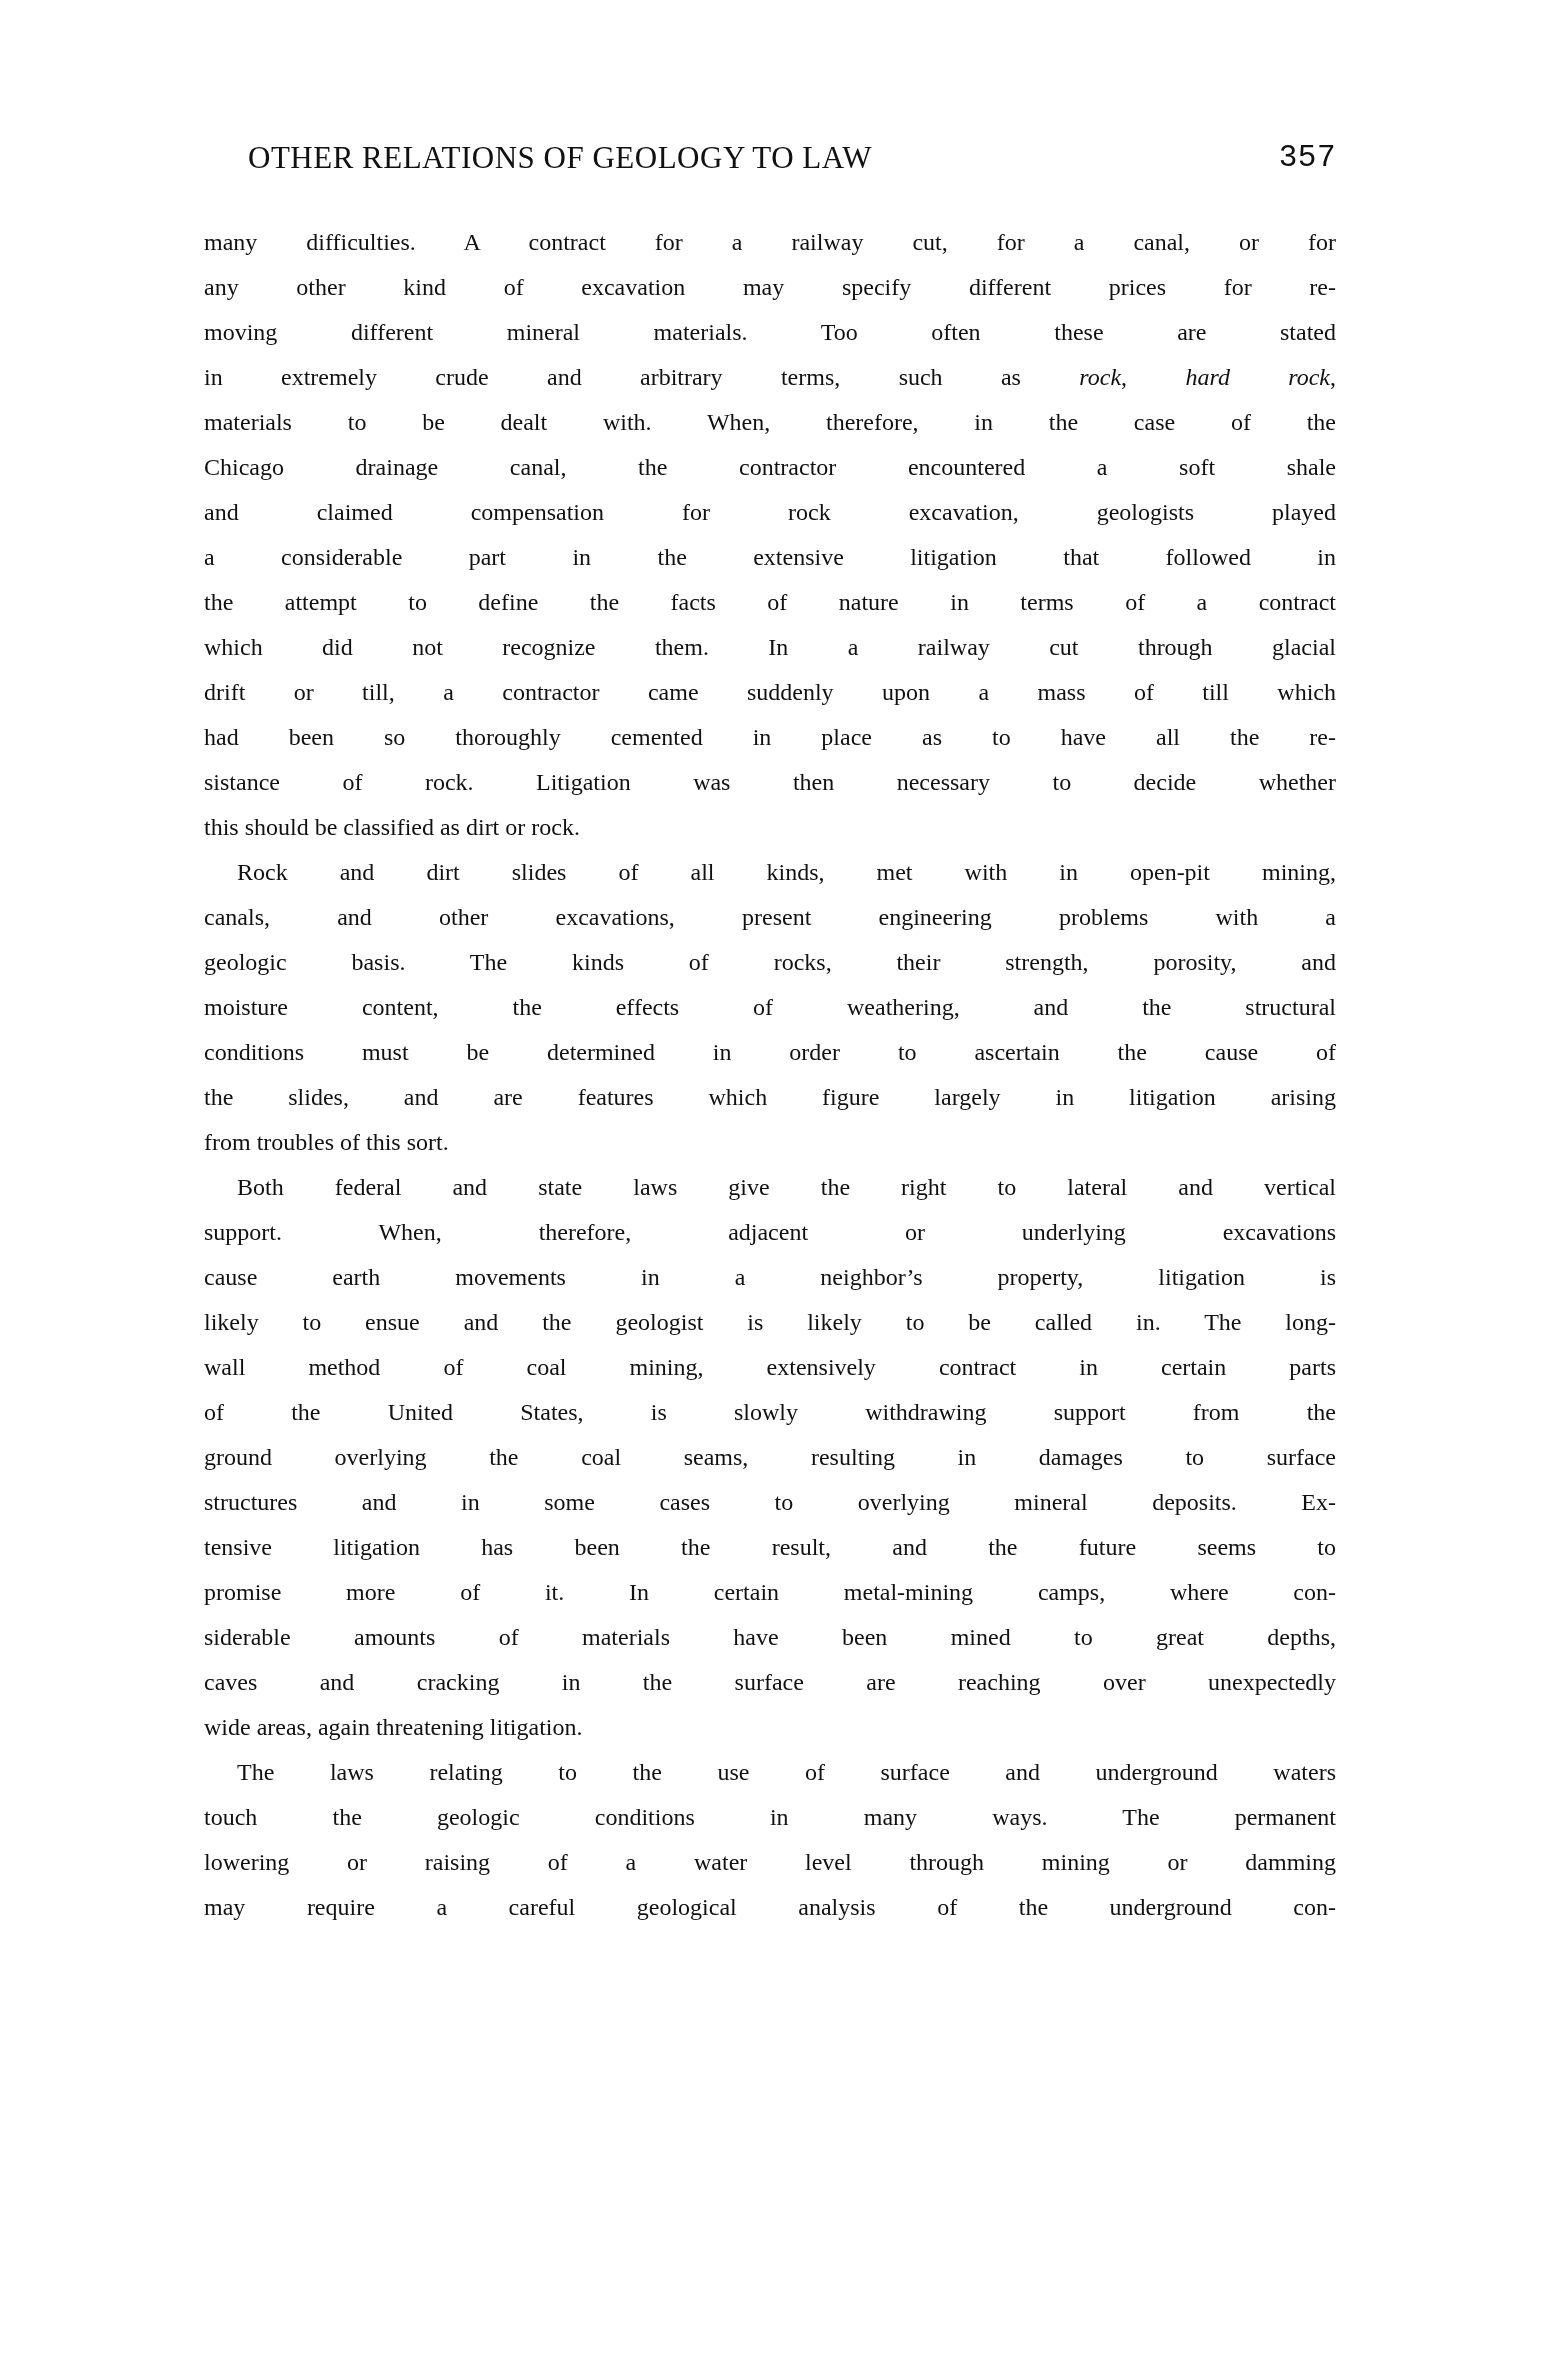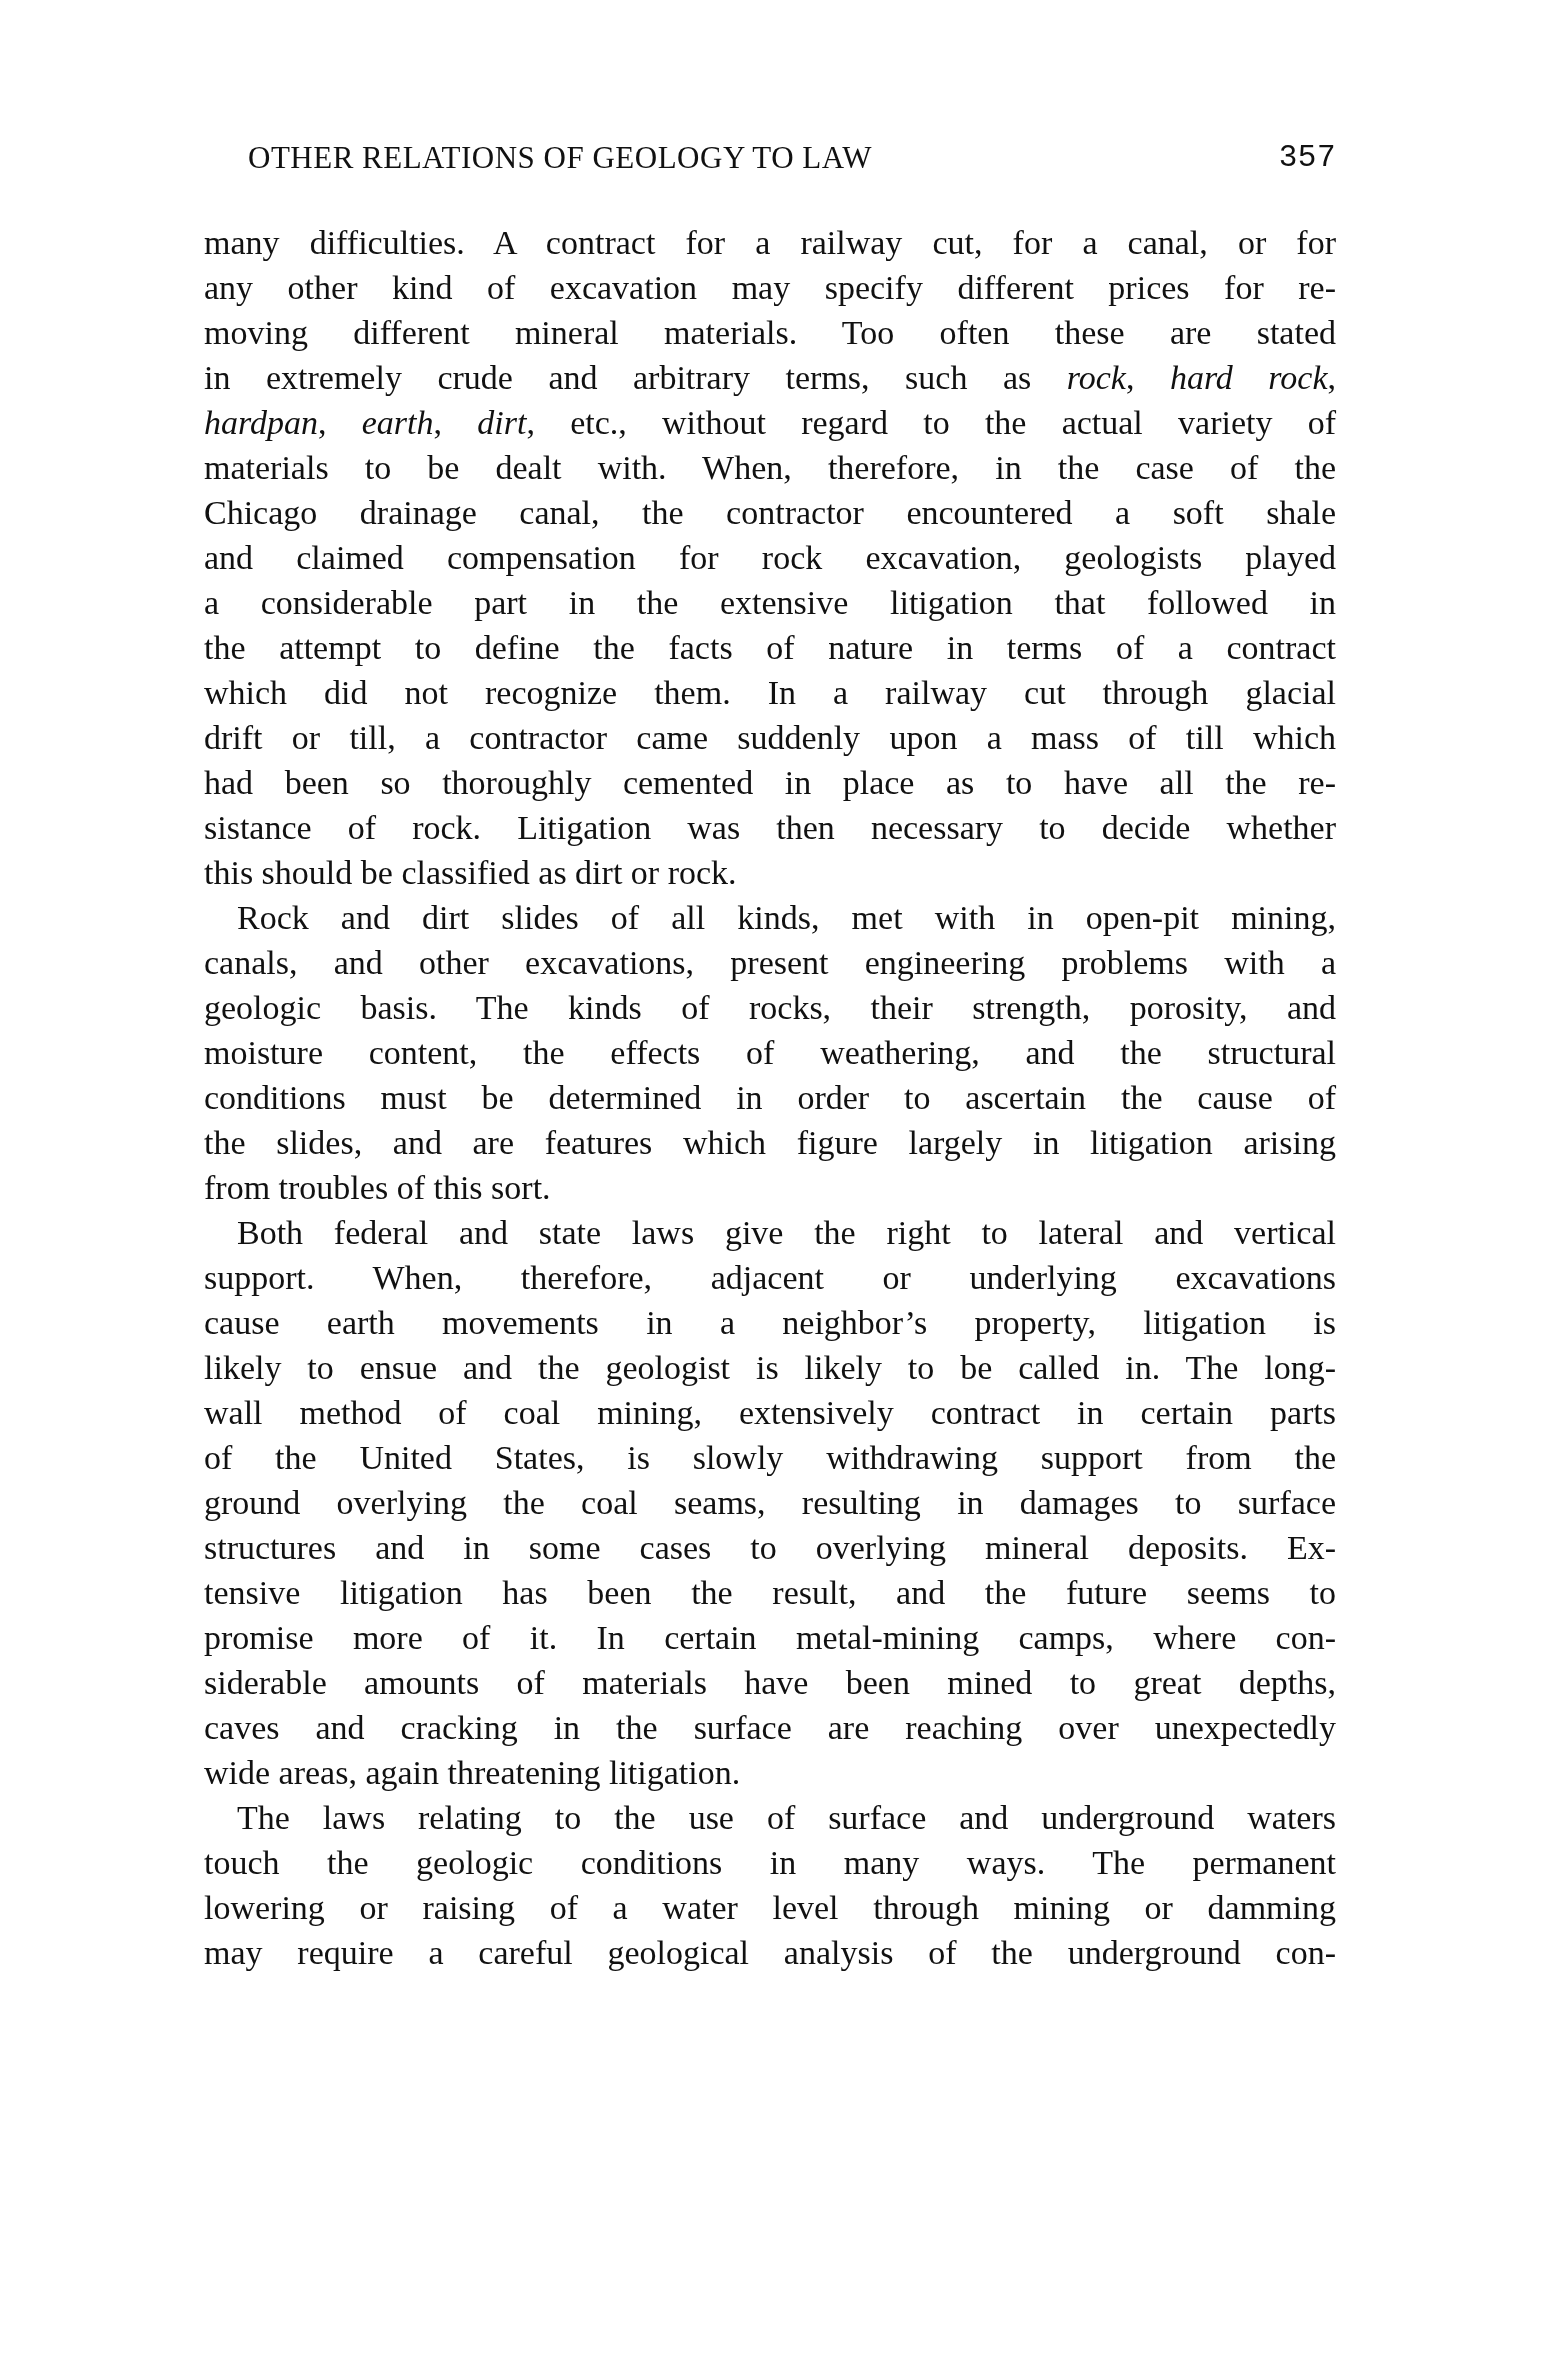--- a/index.html
+++ b/index.html
@@ -42,21 +42,21 @@
       right: 0;
       top: 0;
       white-space: nowrap;
       font-family: Liberation Mono, monospace;
     }
     .body-text {
       position: absolute;
       left: 204px;
       top: 220px;
       width: 1132px;
-      font-size: 34px;
+      font-size: 24px;
     }
     .line {
       display: block;
       height: 45px;
       line-height: 45px;
       white-space: nowrap;
       text-align: justify;
       text-align-last: justify;
       overflow: visible;
     }
@@ -80,21 +80,20 @@
     <span class="folio">357</span>
   </div>
 
   <div class="body-text">
 
     <div>
       <span class="line">many difficulties.  A contract for a railway cut, for a canal, or for</span>
       <span class="line">any other kind of excavation may specify different prices for re-</span>
       <span class="line">moving different mineral materials.  Too often these are stated</span>
       <span class="line">in extremely crude and arbitrary terms, such as <em>rock</em>, <em>hard rock</em>,</span>
-      <span class="line"><em>hardpan</em>, <em>earth</em>, <em>dirt</em>, etc., without regard to the actual variety of</span>
       <span class="line">materials to be dealt with.  When, therefore, in the case of the</span>
       <span class="line">Chicago drainage canal, the contractor encountered a soft shale</span>
       <span class="line">and claimed compensation for rock excavation, geologists played</span>
       <span class="line">a considerable part in the extensive litigation that followed in</span>
       <span class="line">the attempt to define the facts of nature in terms of a contract</span>
       <span class="line">which did not recognize them.  In a railway cut through glacial</span>
       <span class="line">drift or till, a contractor came suddenly upon a mass of till which</span>
       <span class="line">had been so thoroughly cemented in place as to have all the re-</span>
       <span class="line">sistance of rock.  Litigation was then necessary to decide whether</span>
       <span class="line last">this should be classified as dirt or rock.</span>

